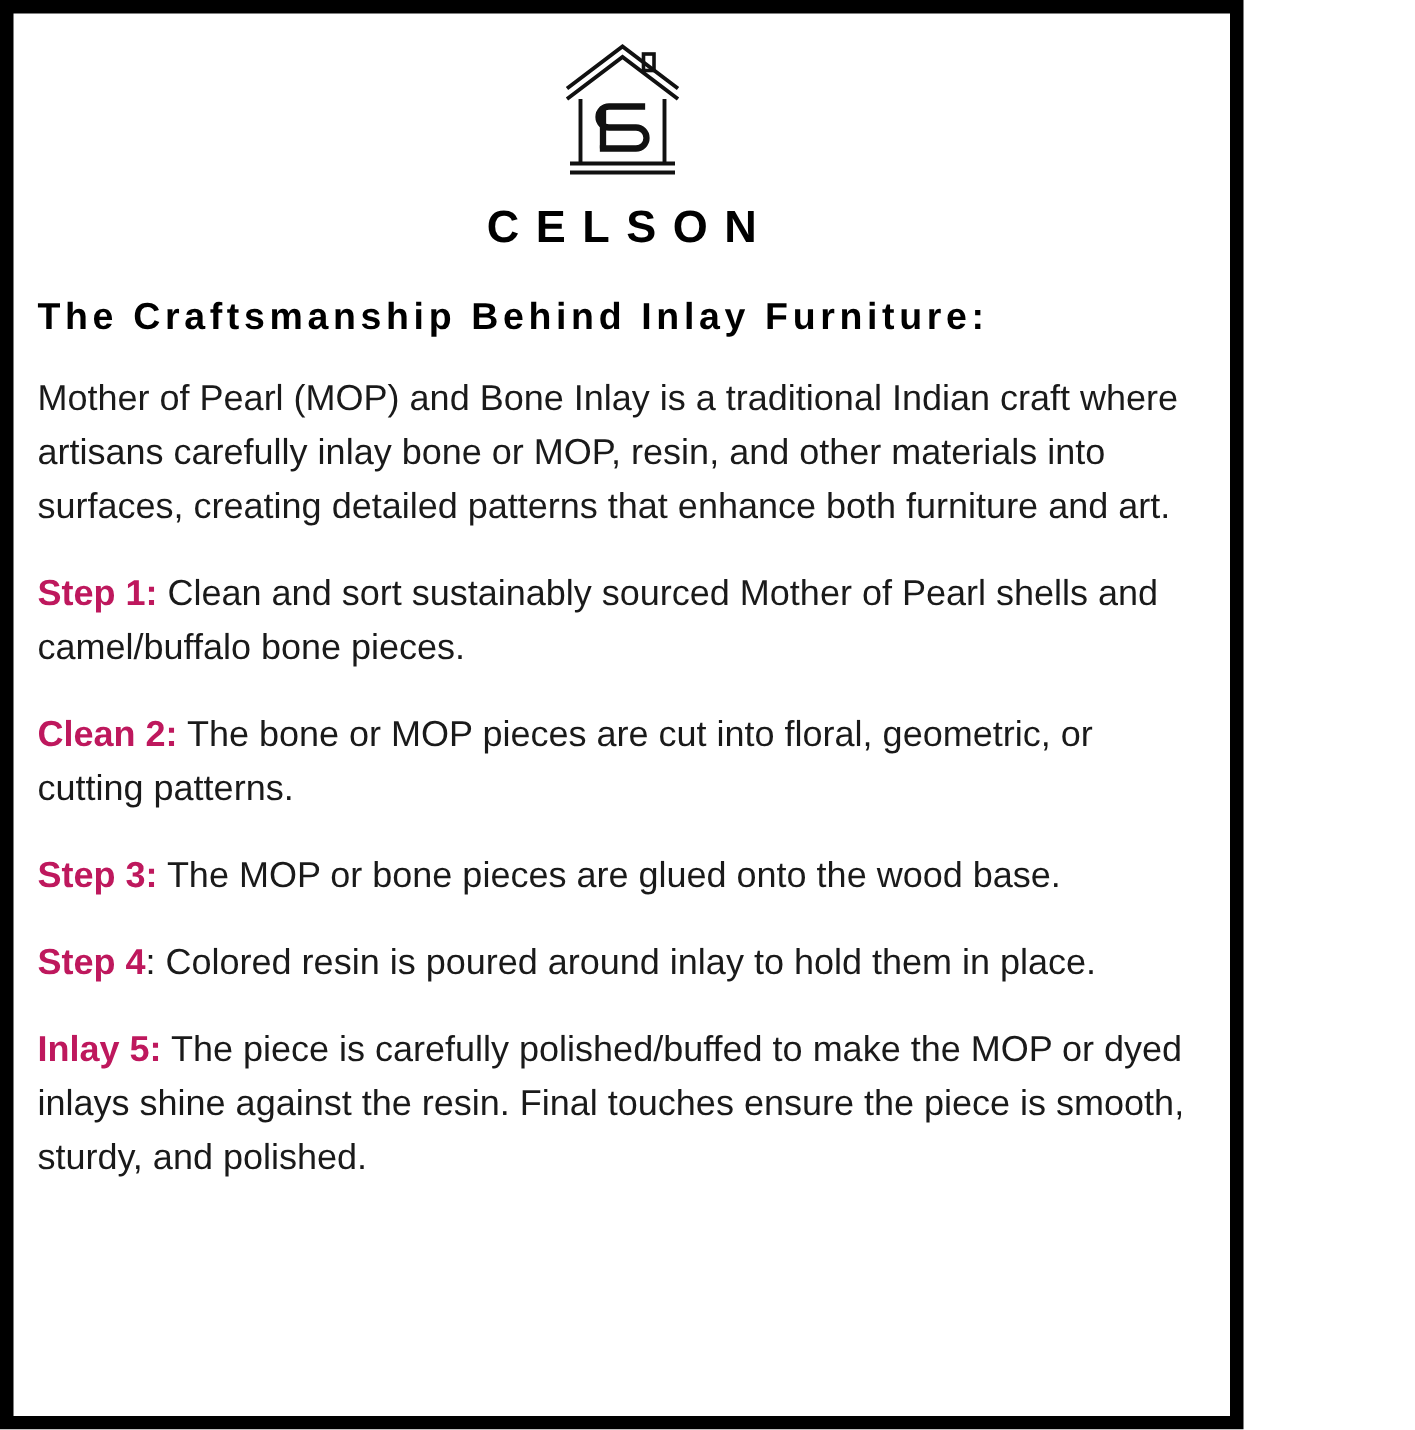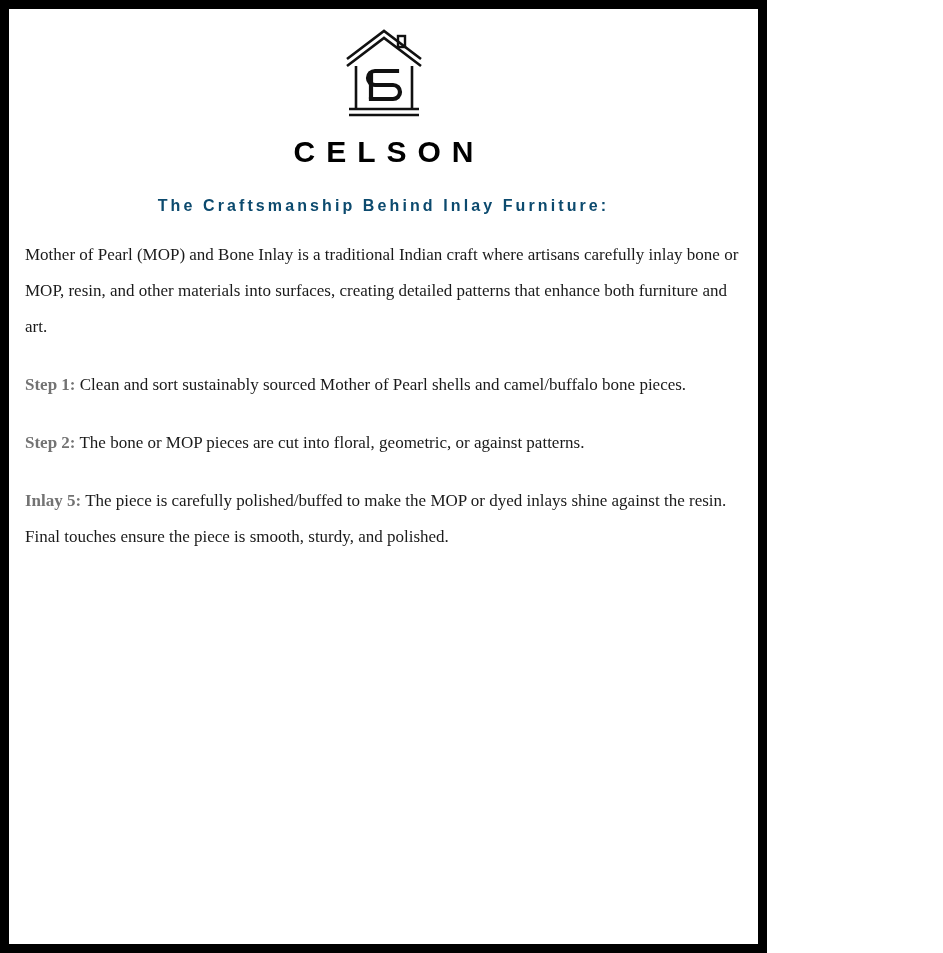--- a/index.html
+++ b/index.html
@@ -9,21 +9,21 @@
   }
   body {
     width: 943px;
     height: 953px;
     font-family: "Liberation Sans", sans-serif;
     color: #111111;
     overflow: hidden;
   }
   .page {
     box-sizing: border-box;
-    width: 767px;
+    width: 829px;
     height: 953px;
     border: 9px solid #000000;
     background: #ffffff;
     padding: 12px 16px 0 16px;
   }
   .logo-block {
     display: flex;
     flex-direction: column;
     align-items: center;
     margin-top: 4px;
@@ -37,39 +37,38 @@
     margin-top: 14px;
     font-size: 30px;
     font-weight: 700;
     letter-spacing: 11px;
     text-indent: 11px;
     color: #000000;
     font-family: "Liberation Sans", sans-serif;
   }
   .headline {
     margin-top: 28px;
-    font-size: 16px;
+    font-size: 25px;
     font-weight: 700;
     letter-spacing: 3.1px;
-    color: #0c4a6e;
-    text-align: center;
+    color: #000000;
   }
   .body-copy {
     margin-top: 22px;
   }
   .para {
-    font-size: 17px;
+    font-size: 24px;
     line-height: 36px;
     color: #1a1a1a;
     margin: 0 0 22px 0;
-    font-family: Liberation Serif, serif;
+    font-family: Liberation Sans, sans-serif;
   }
   .step-label {
     font-weight: 700;
-    color: #737373;
+    color: #be185d;
   }
 </style>
 </head>
 <body>
 
 <div class="page">
 
   <div class="logo-block">
     <span class="logo-icon-wrap">
       <svg class="logo-mark" viewBox="0 0 86 96" xmlns="http://www.w3.org/2000/svg" aria-hidden="true">
@@ -96,20 +95,26 @@
   <div class="headline">The Craftsmanship Behind Inlay Furniture:</div>
 
   <div class="body-copy">
     <p class="para">
       <span class="step-label"></span><span>Mother of Pearl (MOP) and Bone Inlay is a traditional Indian craft where artisans carefully inlay bone or MOP, resin, and other materials into surfaces, creating detailed patterns that enhance both furniture and art.</span>
     </p>
     <p class="para">
       <span class="step-label">Step 1:</span><span> Clean and sort sustainably sourced Mother of Pearl shells and camel/buffalo bone pieces.</span>
     </p>
     <p class="para">
-      <span class="step-label">Step 2:</span><span> The bone or MOP pieces are cut into floral, geometric, or against patterns.</span>
+      <span class="step-label">Clean 2:</span><span> The bone or MOP pieces are cut into floral, geometric, or cutting patterns.</span>
+    </p>
+    <p class="para">
+      <span class="step-label">Step 3:</span><span> The MOP or bone pieces are glued onto the wood base.</span>
+    </p>
+    <p class="para">
+      <span class="step-label">Step 4</span><span>: Colored resin is poured around inlay to hold them in place.</span>
     </p>
     <p class="para">
       <span class="step-label">Inlay 5:</span><span> The piece is carefully polished/buffed to make the MOP or dyed inlays shine against the resin. Final touches ensure the piece is smooth, sturdy, and polished.</span>
     </p>
   </div>
 
 </div>
 
 </body></html>

